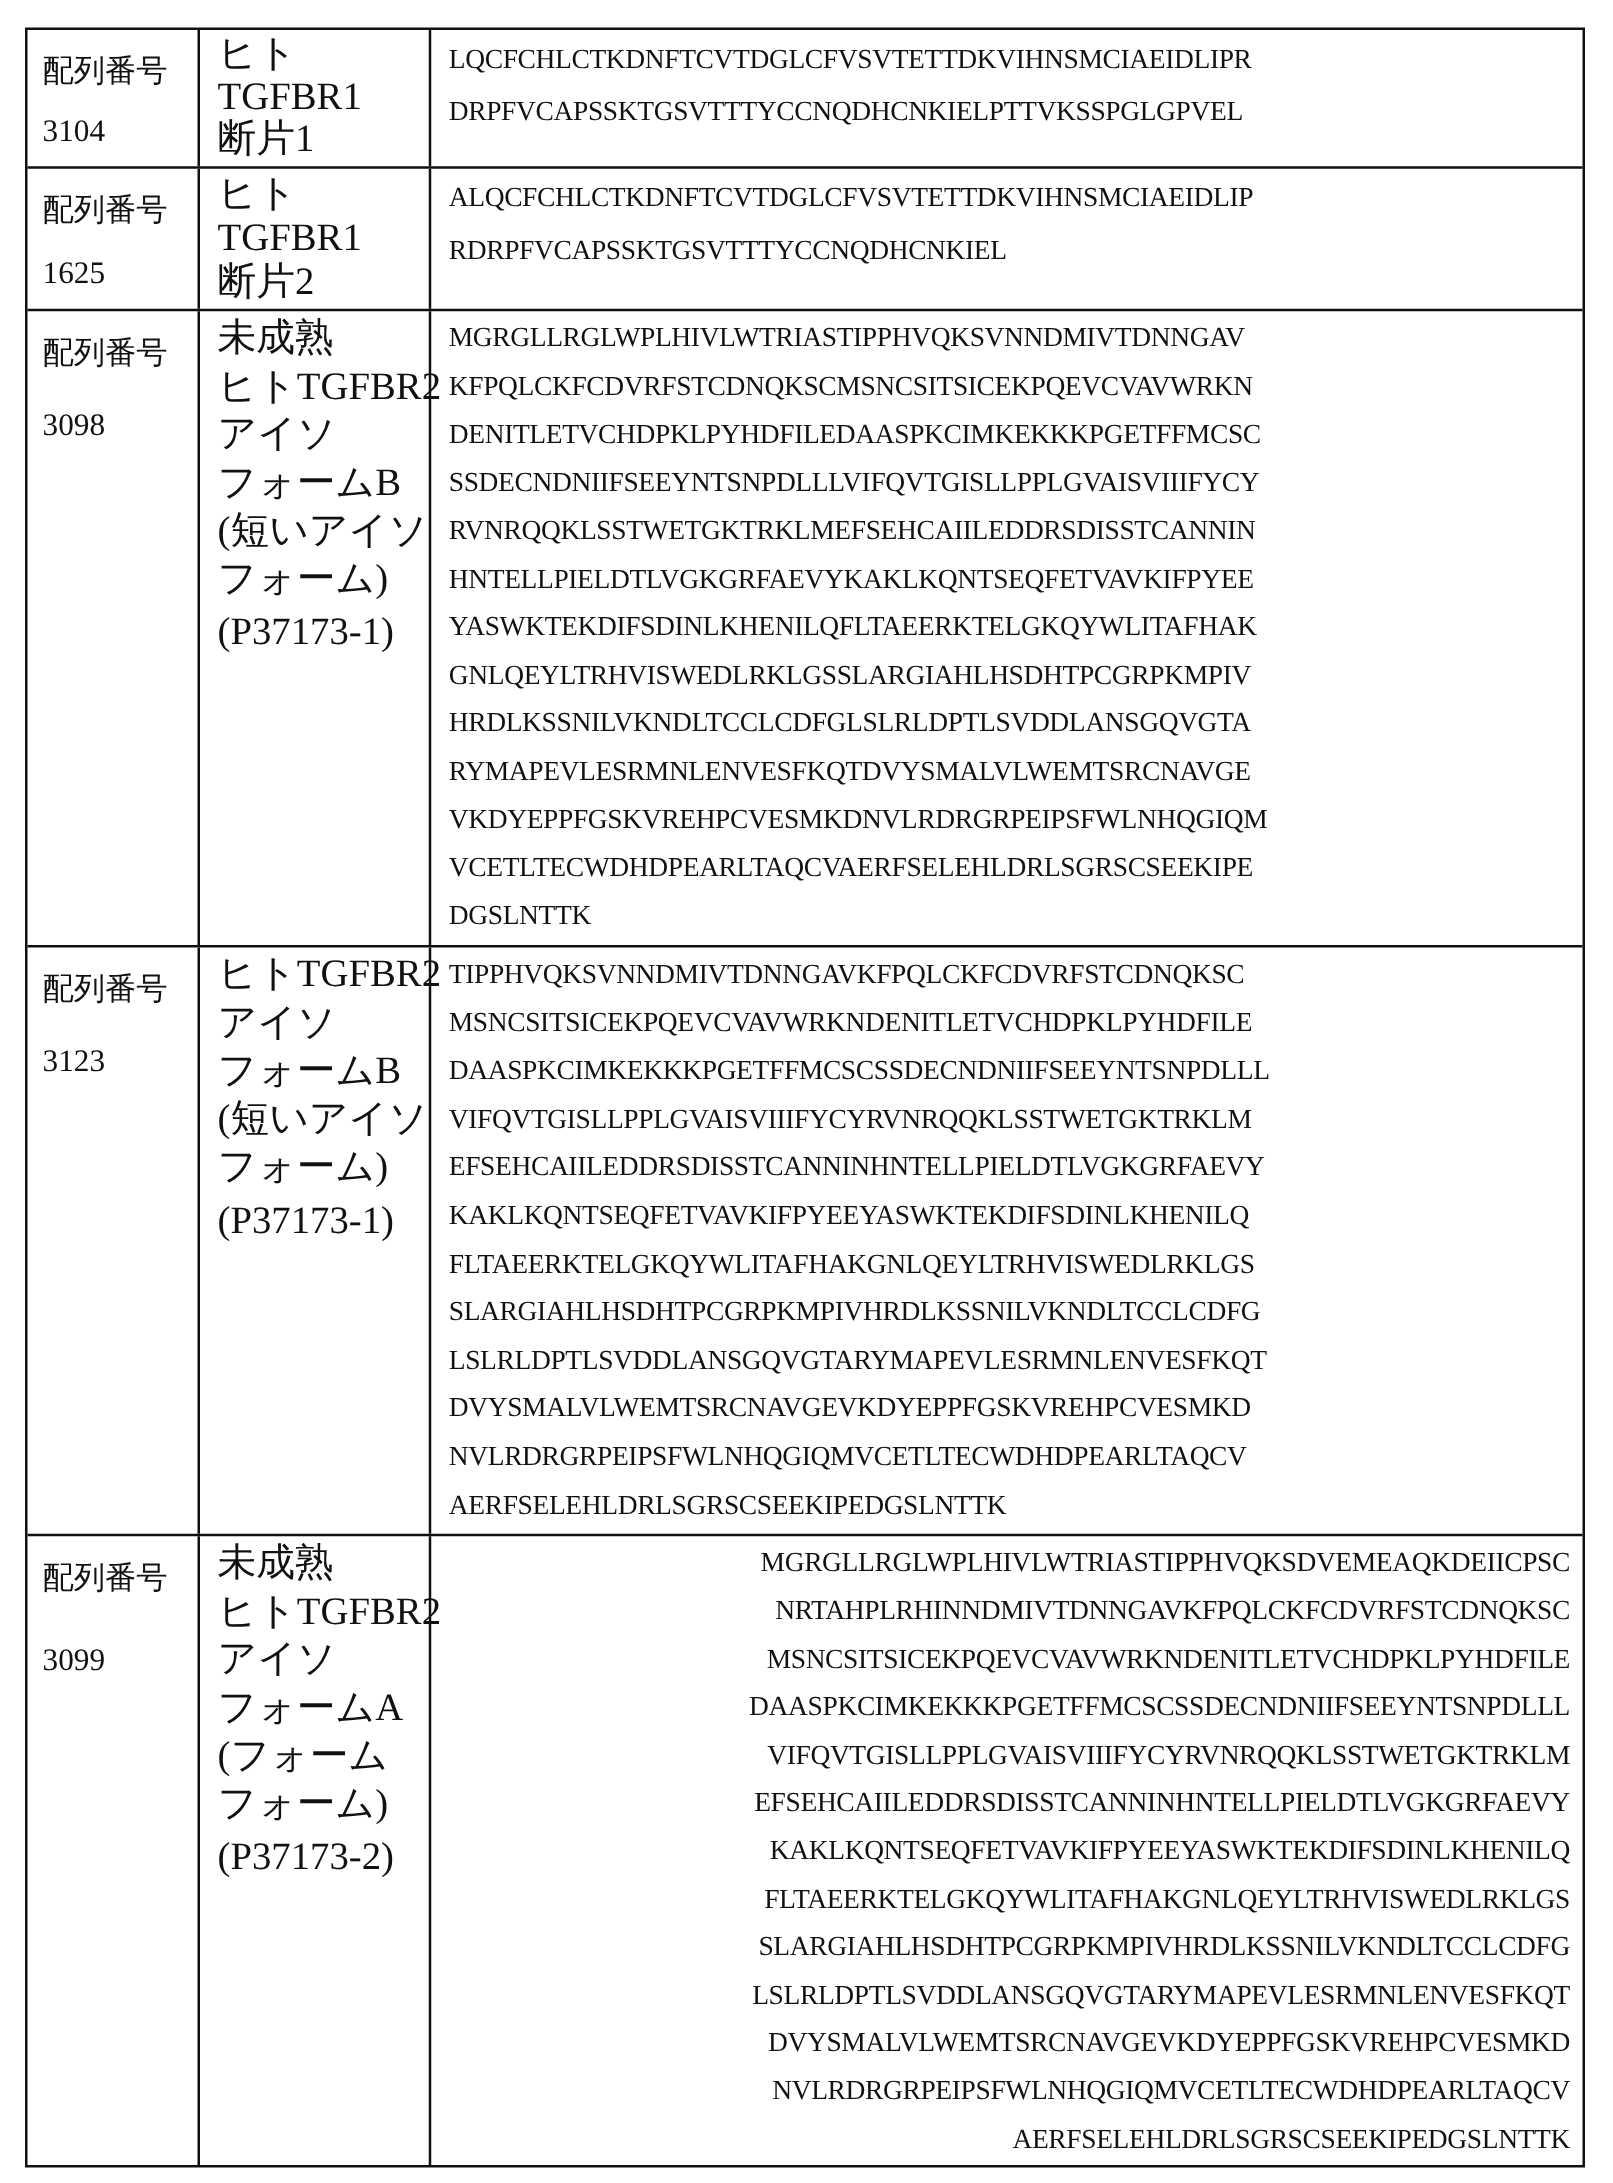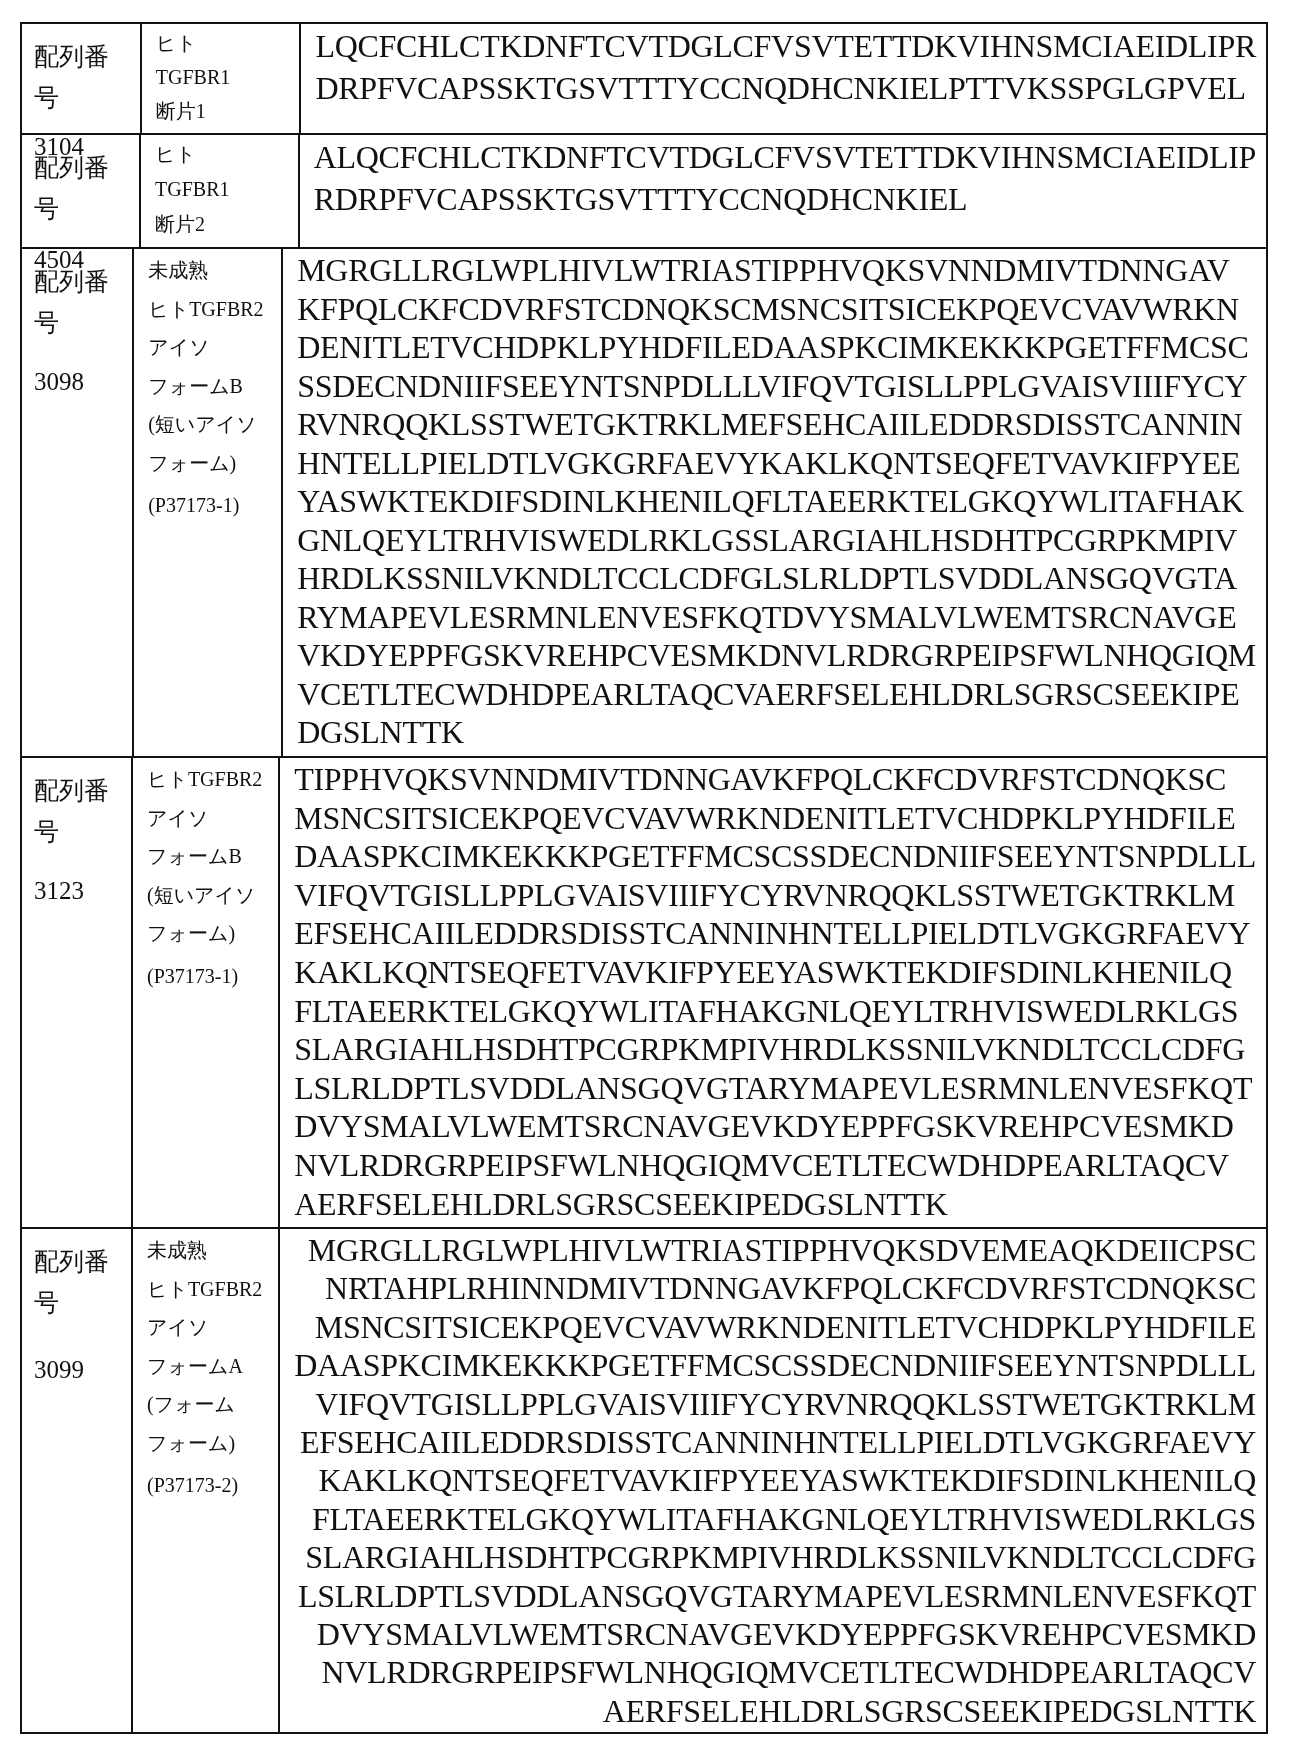--- a/index.html
+++ b/index.html
@@ -4,22 +4,22 @@
 <style>
   html, body { margin: 0; padding: 0; background: #ffffff; }
   body { width: 1290px; height: 1746px; position: relative; overflow: hidden;
          font-family: "Liberation Serif", "DejaVu Serif", serif; color: #111; }
   .tbl { position: absolute; left: 20px; top: 22px; width: 1248px;
          border: 2px solid #111; box-sizing: border-box; }
   .row { display: flex; border-top: 2px solid #111; box-sizing: border-box; }
   .row:first-child { border-top: none; }
   .cell { box-sizing: border-box; padding: 2px 10px 4px 12px; }
   .c1 { width: 138px; border-right: 2px solid #111; font-size: 25px; line-height: 41px; }
-  .c2 { width: 185px; border-right: 2px solid #111; font-size: 20px; line-height: 41px; padding-left: 14px; }
-  .c3 { flex: 1; font-size: 32px; line-height: 41.7px; padding-left: 14px; letter-spacing: -0.3px; }
+  .c2 { width: 185px; border-right: 2px solid #111; font-size: 31px; line-height: 41px; padding-left: 14px; }
+  .c3 { flex: 1; font-size: 22px; line-height: 41.7px; padding-left: 14px; letter-spacing: -0.3px; }
   .c1 .lbl { font-family: "DejaVu Sans", sans-serif; font-size: 25px; display:block; margin-top: 10px; }
   .c1 .num { display:block; margin-top: 26px; }
   .line { display: block; white-space: nowrap; }
   .c2 .line { font-family: "Liberation Serif", "DejaVu Sans", serif; }
 </style>
 </head>
 <body>
 
 <div class="tbl">
 
@@ -35,21 +35,21 @@
     </div>
     <div class="cell c3">
       <span class="line">LQCFCHLCTKDNFTCVTDGLCFVSVTETTDKVIHNSMCIAEIDLIPR</span>
       <span class="line">DRPFVCAPSSKTGSVTTTYCCNQDHCNKIELPTTVKSSPGLGPVEL</span>
     </div>
   </div>
 
   <div class="row" style="height:114px;">
     <div class="cell c1">
       <span class="lbl">配列番号</span>
-      <span class="num" style="margin-top:10px;">4504</span>
+      <span class="num" style="margin-top:10px;">1625</span>
     </div>
     <div class="cell c2" style="line-height:35px;">
       <span class="line">ヒト</span>
       <span class="line">TGFBR1</span>
       <span class="line">断片2</span>
     </div>
     <div class="cell c3">
       <span class="line">ALQCFCHLCTKDNFTCVTDGLCFVSVTETTDKVIHNSMCIAEIDLIP</span>
       <span class="line">RDRPFVCAPSSKTGSVTTTYCCNQDHCNKIEL</span>
     </div>

